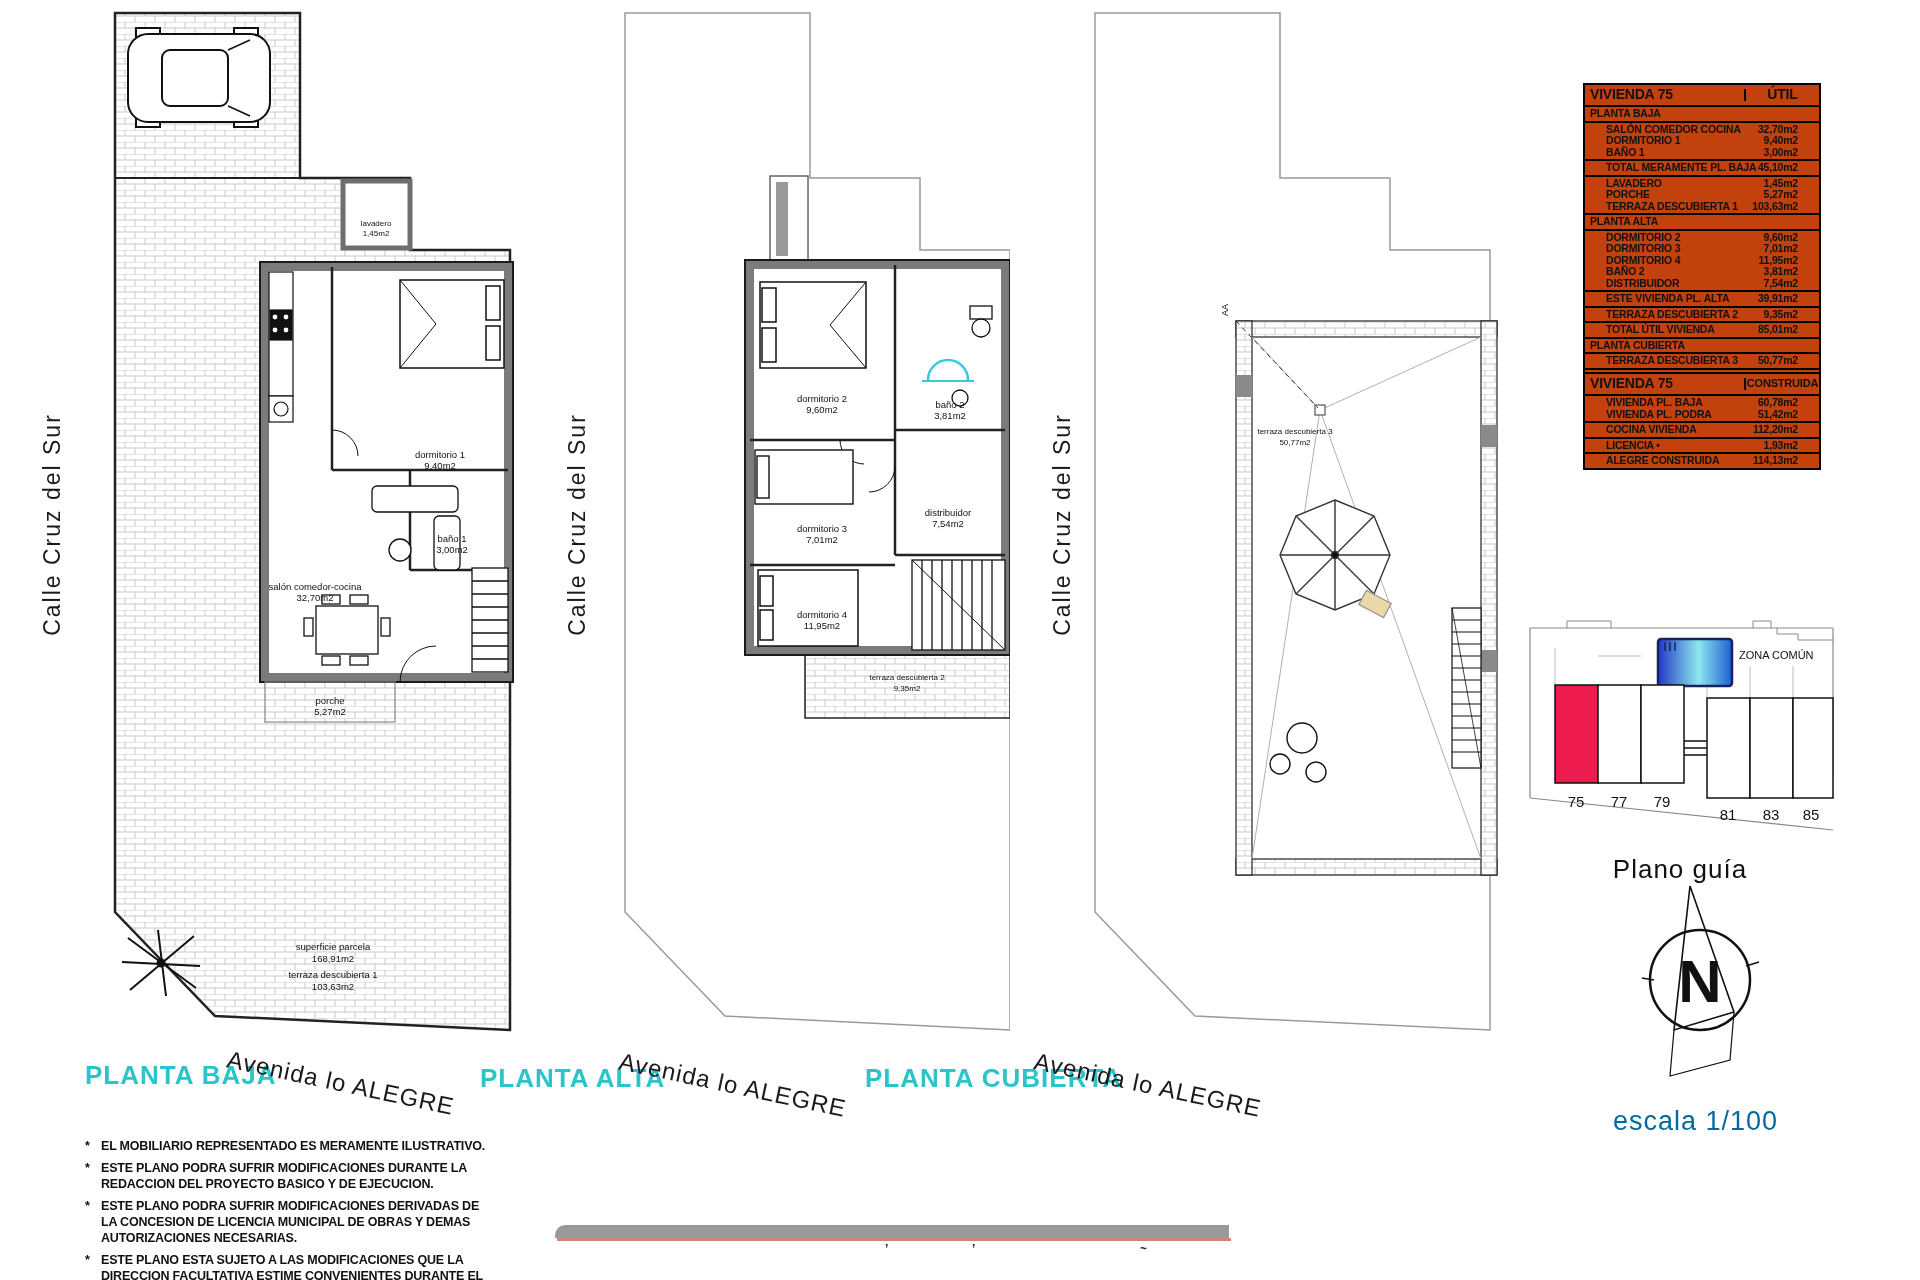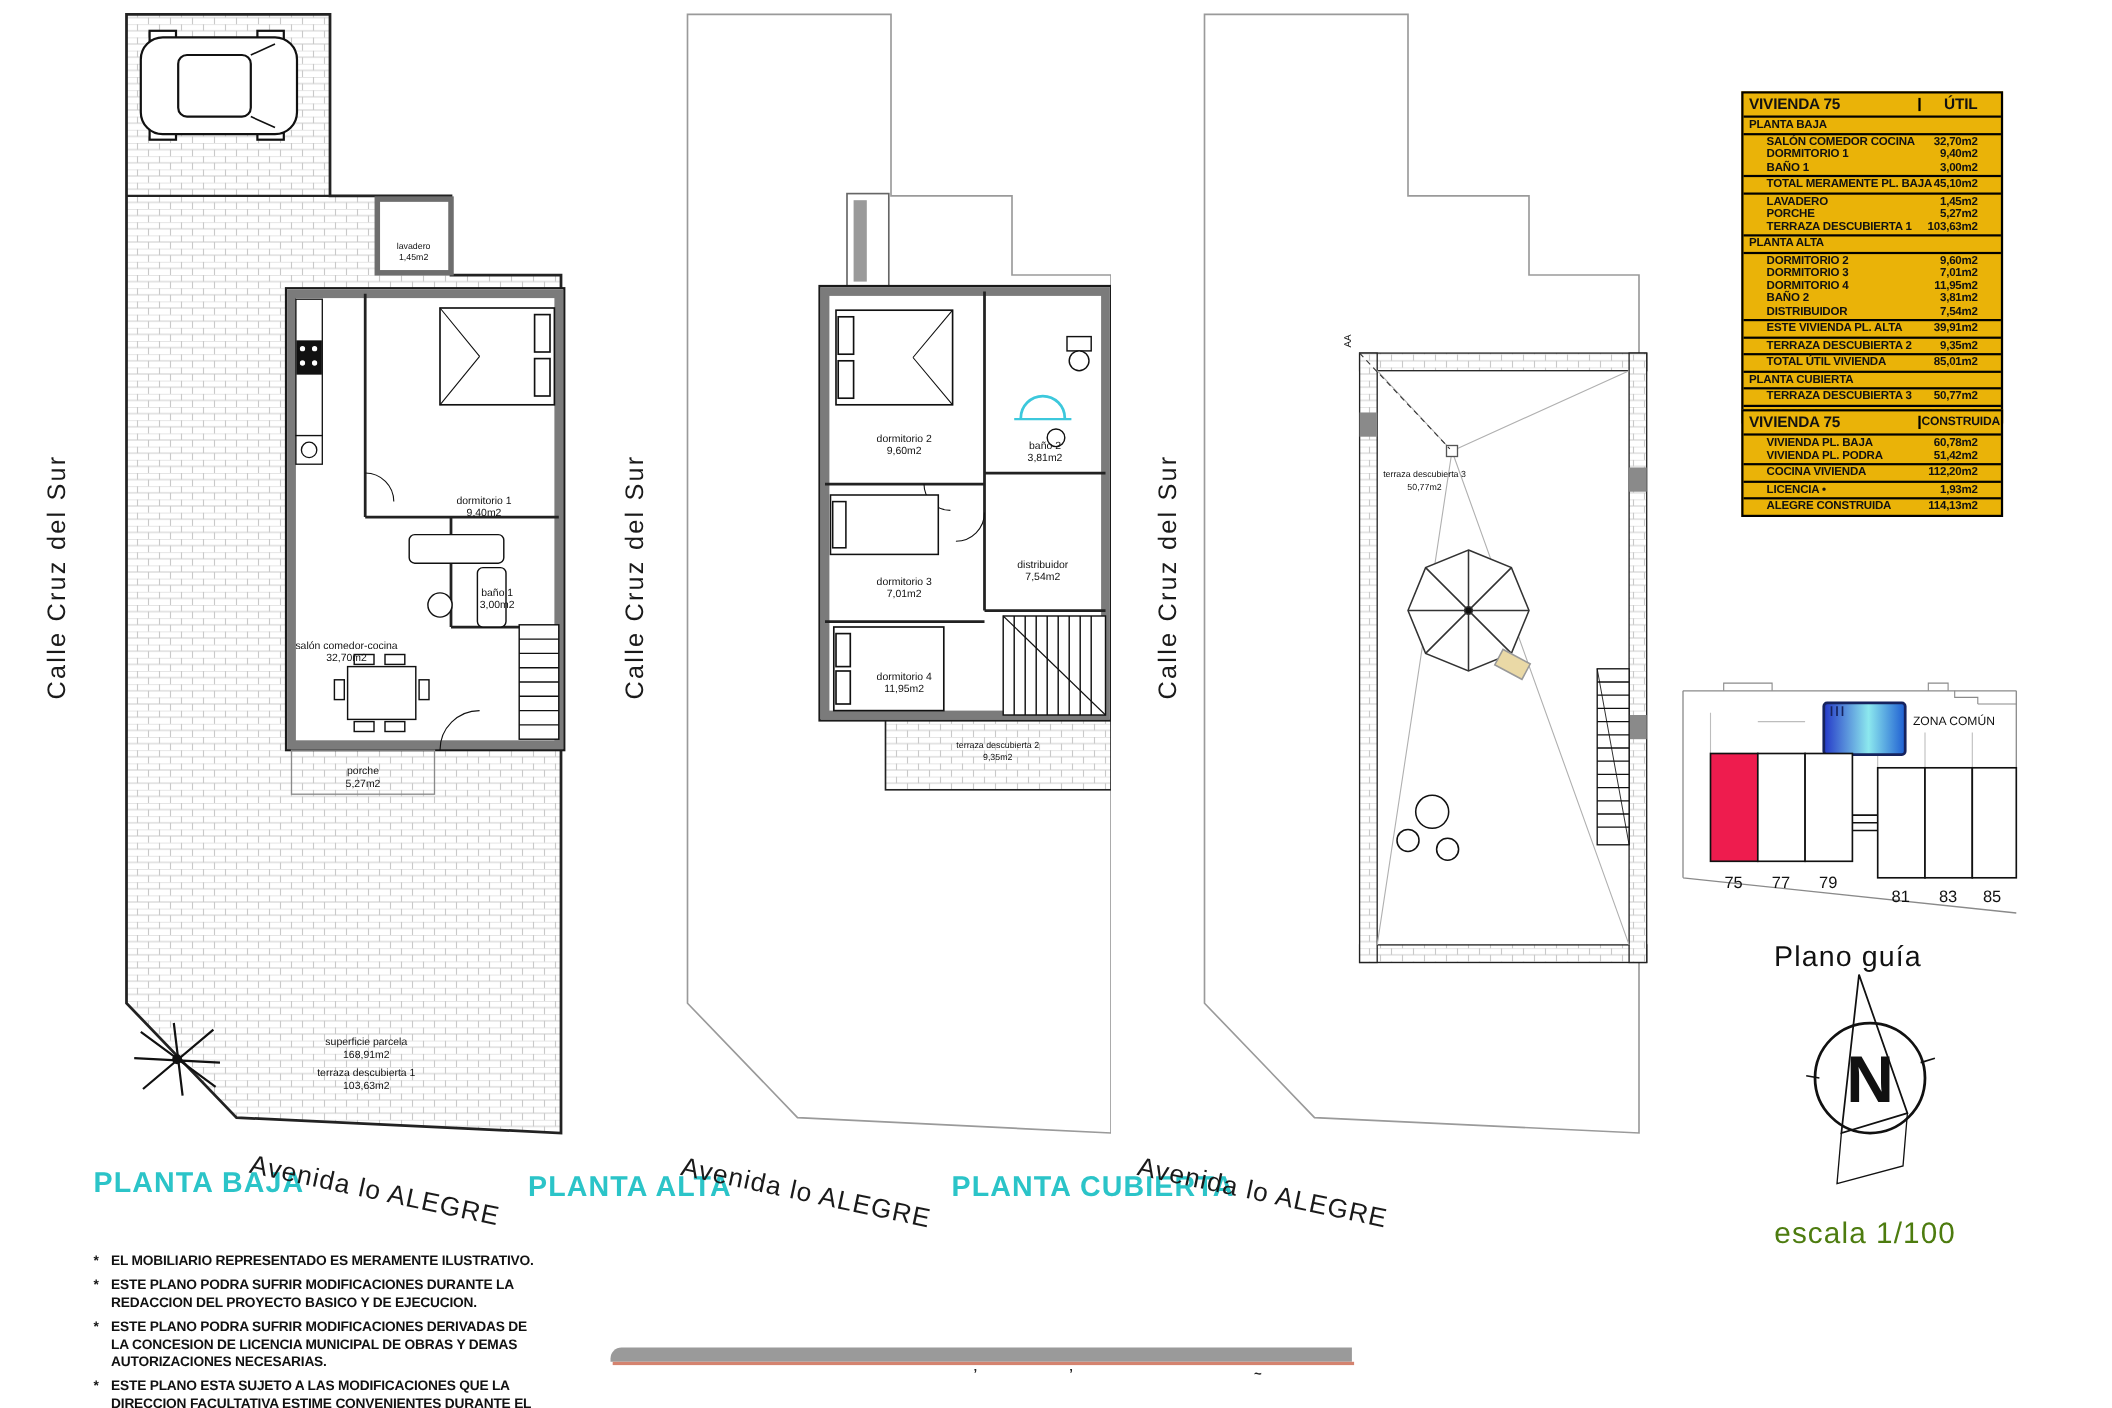--- a/index.html
+++ b/index.html
@@ -12,22 +12,22 @@
   .unitnum{font-size:15px;text-anchor:middle;}
   .zc{font-size:11px;}
   .pgtitle{font-size:26px;text-anchor:middle;letter-spacing:1px;}
   .nletter{font-size:60px;font-weight:bold;text-anchor:middle;}
   .aamark{font-size:9px;}
   .plan-title{position:absolute;color:#2bc4c8;font-weight:bold;font-size:26px;letter-spacing:1px;white-space:nowrap;}
   .street{position:absolute;width:330px;text-align:center;transform:rotate(-90deg);
           font-size:23px;letter-spacing:2px;white-space:nowrap;color:#1a1a1a;}
   .avenue{position:absolute;width:220px;text-align:center;transform:rotate(12deg);
           font-size:24px;letter-spacing:1px;white-space:nowrap;color:#1a1a1a;}
-  .escala{position:absolute;color:#4d7c0f;font-size:27px;letter-spacing:1px;}
-  .atable{position:absolute;width:234px;border:2px solid #000;background:#eab308;
+  .escala{position:absolute;color:#0369a1;font-size:27px;letter-spacing:1px;}
+  .atable{position:absolute;width:234px;border:2px solid #000;background:#c2410c;
           font-weight:bold;font-size:10.5px;line-height:11.5px;letter-spacing:-0.2px;}
   .thead{display:flex;border-bottom:2px solid #000;font-size:14px;height:20px;align-items:center;}
   .thl{flex:1;padding:0 5px;border-right:2px solid #000;}
   .thr{width:73px;text-align:center;}
   .sec{border-bottom:2px solid #000;padding:1px 5px;}
   .blk{border-bottom:2px solid #000;padding:1px 21px;}
   .blk:last-child{border-bottom:none;}
   .trow{display:flex;justify-content:space-between;}
   .notes{position:absolute;width:402px;font-size:12.5px;font-weight:bold;line-height:16px;letter-spacing:-0.2px;}
   .note{display:flex;gap:8px;margin-bottom:6px;}

